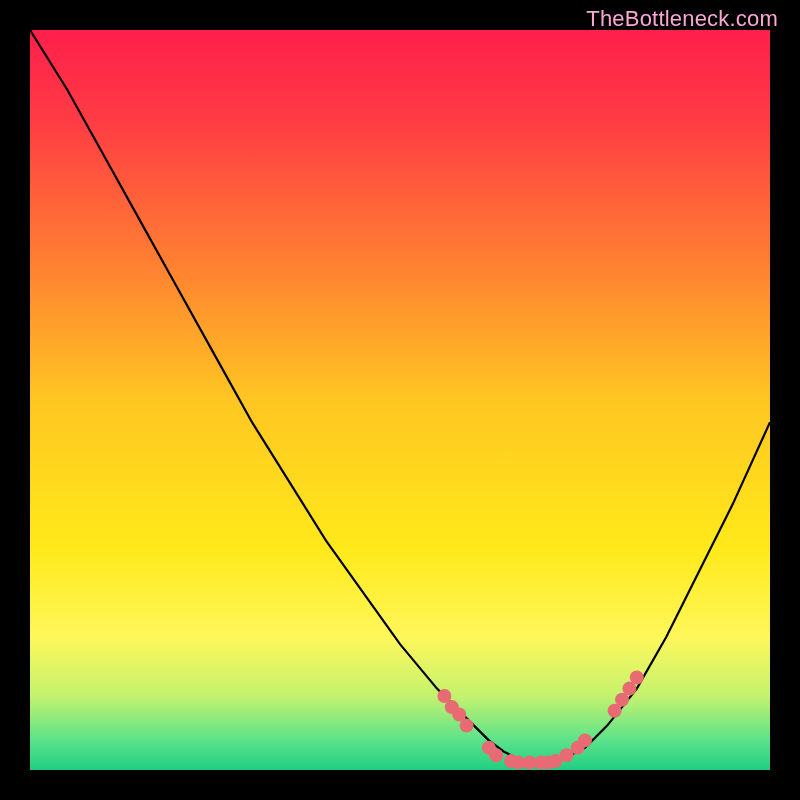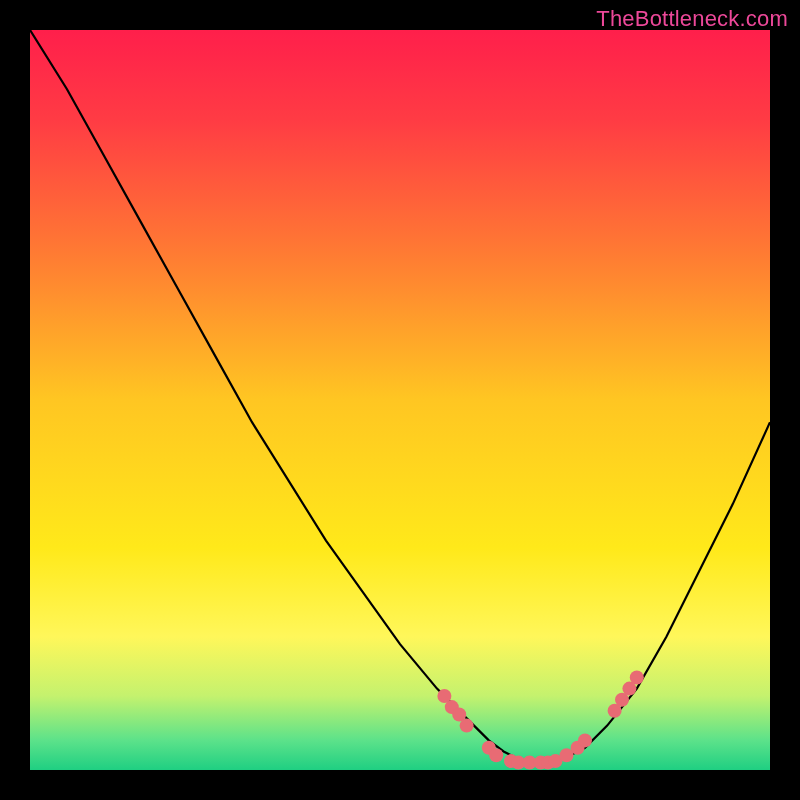--- a/index.html
+++ b/index.html
@@ -23,22 +23,22 @@
     position: absolute;
     top: 30px;
     left: 30px;
     width: 740px;
     height: 740px;
     overflow: hidden;
   }
   .watermark {
     position: absolute;
     top: 6px;
-    right: 12px;
-    color: #ec4899;
+    right: 22px;
+    color: #f9a8d4;
     font-size: 22px;
     font-weight: 500;
     letter-spacing: 0.2px;
     margin-left: 17px;
   }
   svg {
     display: block;
   }
 </style>
 </head>

